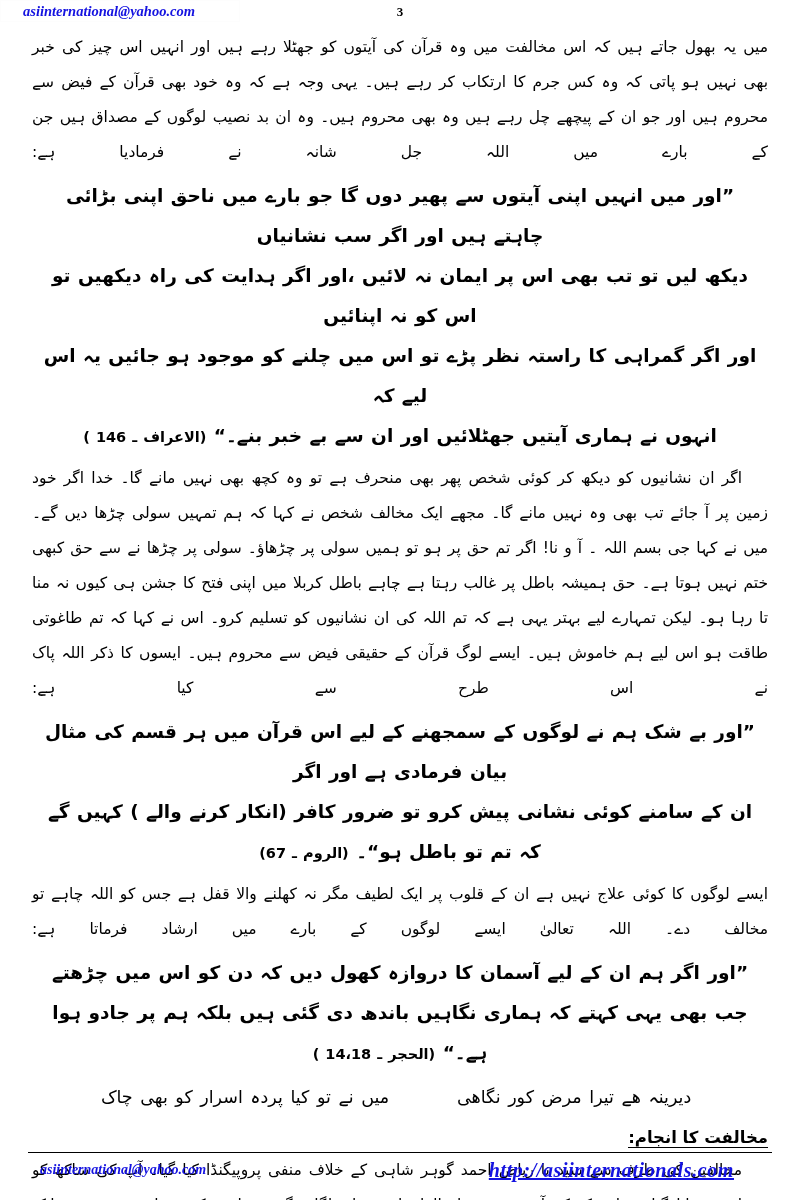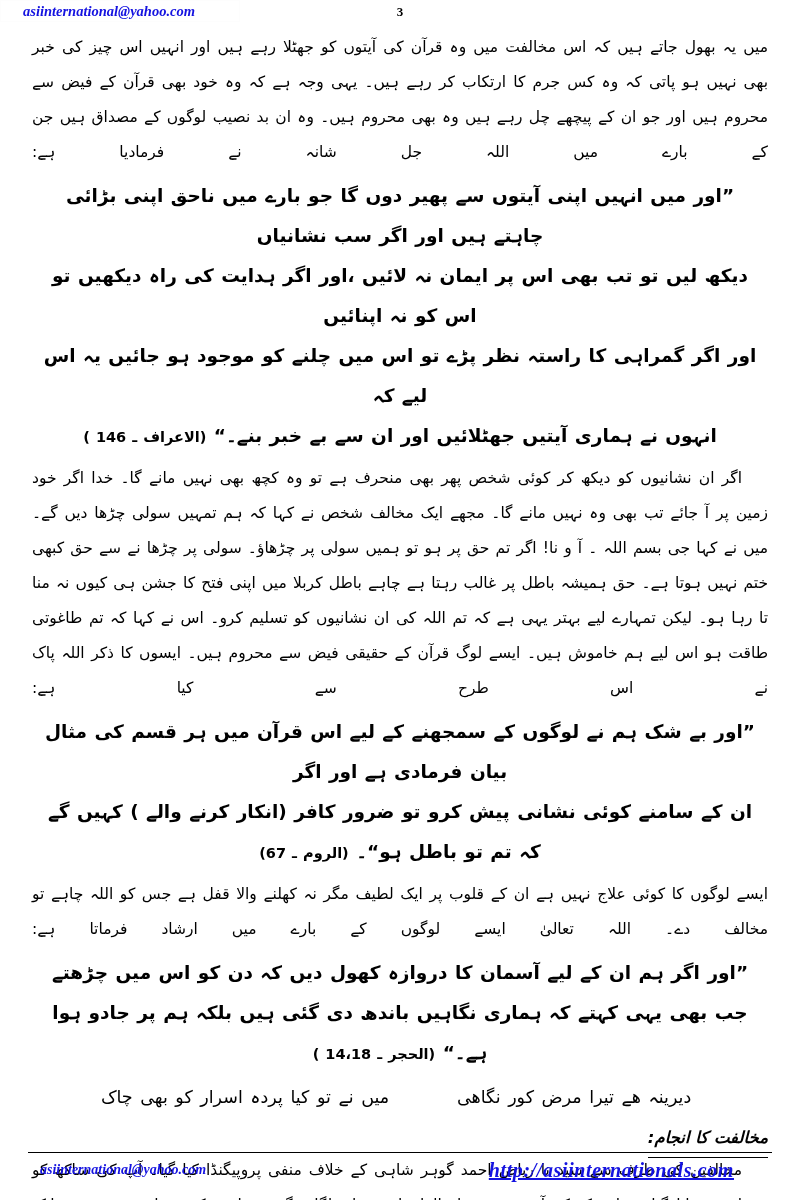--- a/index.html
+++ b/index.html
@@ -141,22 +141,21 @@
     font-size: 16.5px;
     font-weight: bold;
     color: #000000;
     direction: rtl;
     text-align: right;
     text-align-last: right;
     margin: 14px 0 6px 0;
   }
   .section-heading span.ul {
     border-bottom: 1.4px solid #000000;
-    padding-bottom: 10px;
-    font-style: italic;
+    padding-bottom: 0;
   }
 
   
   .footer-rule {
     position: absolute;
     left: 28px;
     top: 1152px;
     width: 744px;
     height: 0;
     border-top: 1.6px solid #000000;

